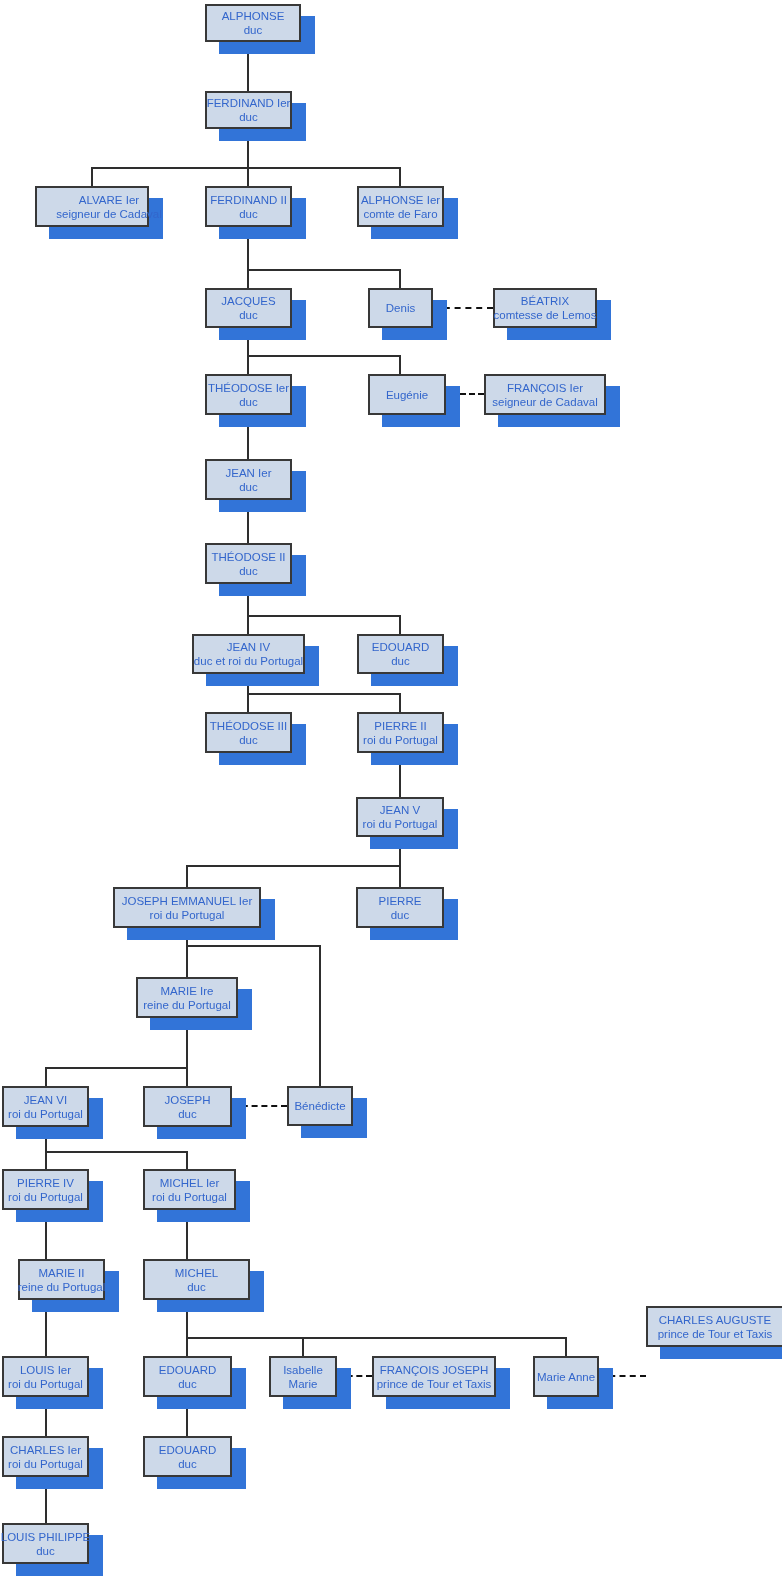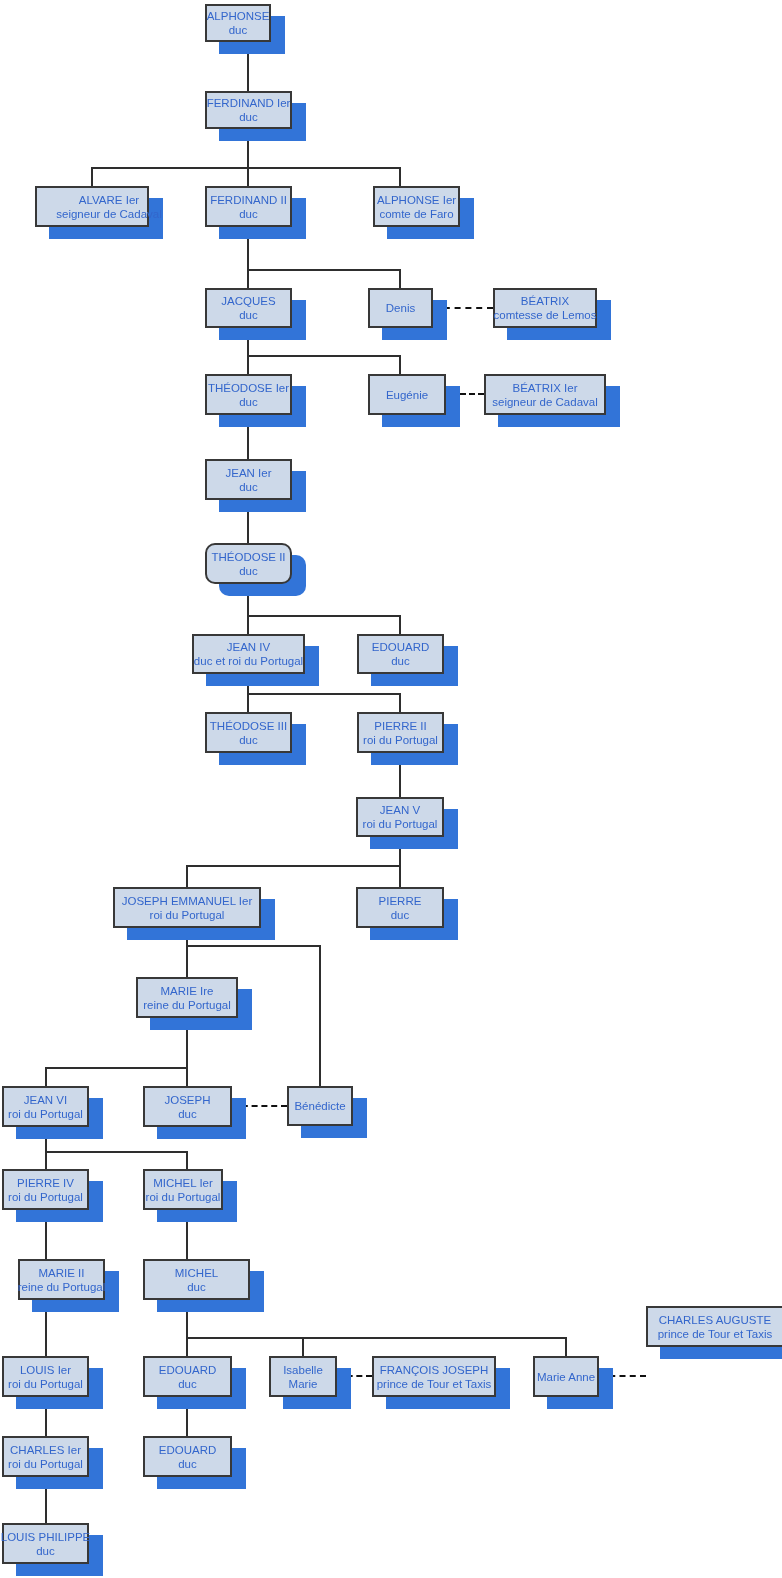--- a/index.html
+++ b/index.html
@@ -92,37 +92,37 @@
     <div class="seg" style="left: 565px; top: 1337px; width: 2px; height: 20px;"></div>
     <div class="seg" style="left: 186px; top: 1337px; width: 2px; height: 20px;"></div>
     <div class="seg" style="left: 45px; top: 1396px; width: 2px; height: 41px;"></div>
     <div class="seg" style="left: 186px; top: 1396px; width: 2px; height: 41px;"></div>
     <div class="seg" style="left: 45px; top: 1476px; width: 2px; height: 48px;"></div>
     <div class="dash" style="left: 433px; top: 307px; width: 60px;"></div>
     <div class="dash" style="left: 433px; top: 393px; width: 51px;"></div>
     <div class="dash" style="left: 232px; top: 1105px; width: 55px;"></div>
     <div class="dash" style="left: 337px; top: 1375px; width: 35px;"></div>
     <div class="dash" style="left: 599px; top: 1375px; width: 47px;"></div>
-    <div class="node" style="left: 205px; top: 4px; width: 66px; height: 38px;">
+    <div class="node" style="left: 205px; top: 4px; width: 96px; height: 38px;">
       <span class="line1">ALPHONSE</span>
       <span class="line2">duc</span>
     </div>
     <div class="node" style="left: 205px; top: 91px; width: 87px; height: 38px;">
       <span class="line1">FERDINAND Ier</span>
       <span class="line2">duc</span>
     </div>
     <div class="node" style="left: 35px; top: 186px; width: 114px; height: 41px; padding-left: 34px;">
       <span class="line1">ALVARE Ier</span>
       <span class="line2">seigneur de Cadaval</span>
     </div>
     <div class="node" style="left: 205px; top: 186px; width: 87px; height: 41px;">
       <span class="line1">FERDINAND II</span>
       <span class="line2">duc</span>
     </div>
-    <div class="node" style="left: 357px; top: 186px; width: 87px; height: 41px; margin-left: 16px;">
+    <div class="node" style="left: 357px; top: 186px; width: 87px; height: 41px;">
       <span class="line1">ALPHONSE Ier</span>
       <span class="line2">comte de Faro</span>
     </div>
     <div class="node" style="left: 205px; top: 288px; width: 87px; height: 40px;">
       <span class="line1">JACQUES</span>
       <span class="line2">duc</span>
     </div>
     <div class="node" style="left: 368px; top: 288px; width: 65px; height: 40px;">
       <span class="line1">Denis</span>
     </div>
@@ -131,28 +131,28 @@
       <span class="line2">comtesse de Lemos</span>
     </div>
     <div class="node" style="left: 205px; top: 374px; width: 87px; height: 41px;">
       <span class="line1">THÉODOSE Ier</span>
       <span class="line2">duc</span>
     </div>
     <div class="node" style="left: 368px; top: 374px; width: 78px; height: 41px;">
       <span class="line1">Eugénie</span>
     </div>
     <div class="node" style="left: 484px; top: 374px; width: 122px; height: 41px;">
-      <span class="line1">BÉATRIX Ier</span>
+      <span class="line1">FRANÇOIS Ier</span>
       <span class="line2">seigneur de Cadaval</span>
     </div>
     <div class="node" style="left: 205px; top: 459px; width: 87px; height: 41px;">
       <span class="line1">JEAN Ier</span>
       <span class="line2">duc</span>
     </div>
-    <div class="node" style="left: 205px; top: 543px; width: 87px; height: 41px; border-radius: 10px;">
+    <div class="node" style="left: 205px; top: 543px; width: 87px; height: 41px;">
       <span class="line1">THÉODOSE II</span>
       <span class="line2">duc</span>
     </div>
     <div class="node" style="left: 192px; top: 634px; width: 113px; height: 40px;">
       <span class="line1">JEAN IV</span>
       <span class="line2">duc et roi du Portugal</span>
     </div>
     <div class="node" style="left: 357px; top: 634px; width: 87px; height: 40px;">
       <span class="line1">EDOUARD</span>
       <span class="line2">duc</span>
@@ -189,21 +189,21 @@
       <span class="line1">JOSEPH</span>
       <span class="line2">duc</span>
     </div>
     <div class="node" style="left: 287px; top: 1086px; width: 66px; height: 40px;">
       <span class="line1">Bénédicte</span>
     </div>
     <div class="node" style="left: 2px; top: 1169px; width: 87px; height: 41px;">
       <span class="line1">PIERRE IV</span>
       <span class="line2">roi du Portugal</span>
     </div>
-    <div class="node" style="left: 143px; top: 1169px; width: 80px; height: 41px;">
+    <div class="node" style="left: 143px; top: 1169px; width: 93px; height: 41px;">
       <span class="line1">MICHEL Ier</span>
       <span class="line2">roi du Portugal</span>
     </div>
     <div class="node" style="left: 18px; top: 1259px; width: 87px; height: 41px;">
       <span class="line1">MARIE II</span>
       <span class="line2">reine du Portugal</span>
     </div>
     <div class="node" style="left: 143px; top: 1259px; width: 107px; height: 41px;">
       <span class="line1">MICHEL</span>
       <span class="line2">duc</span>

